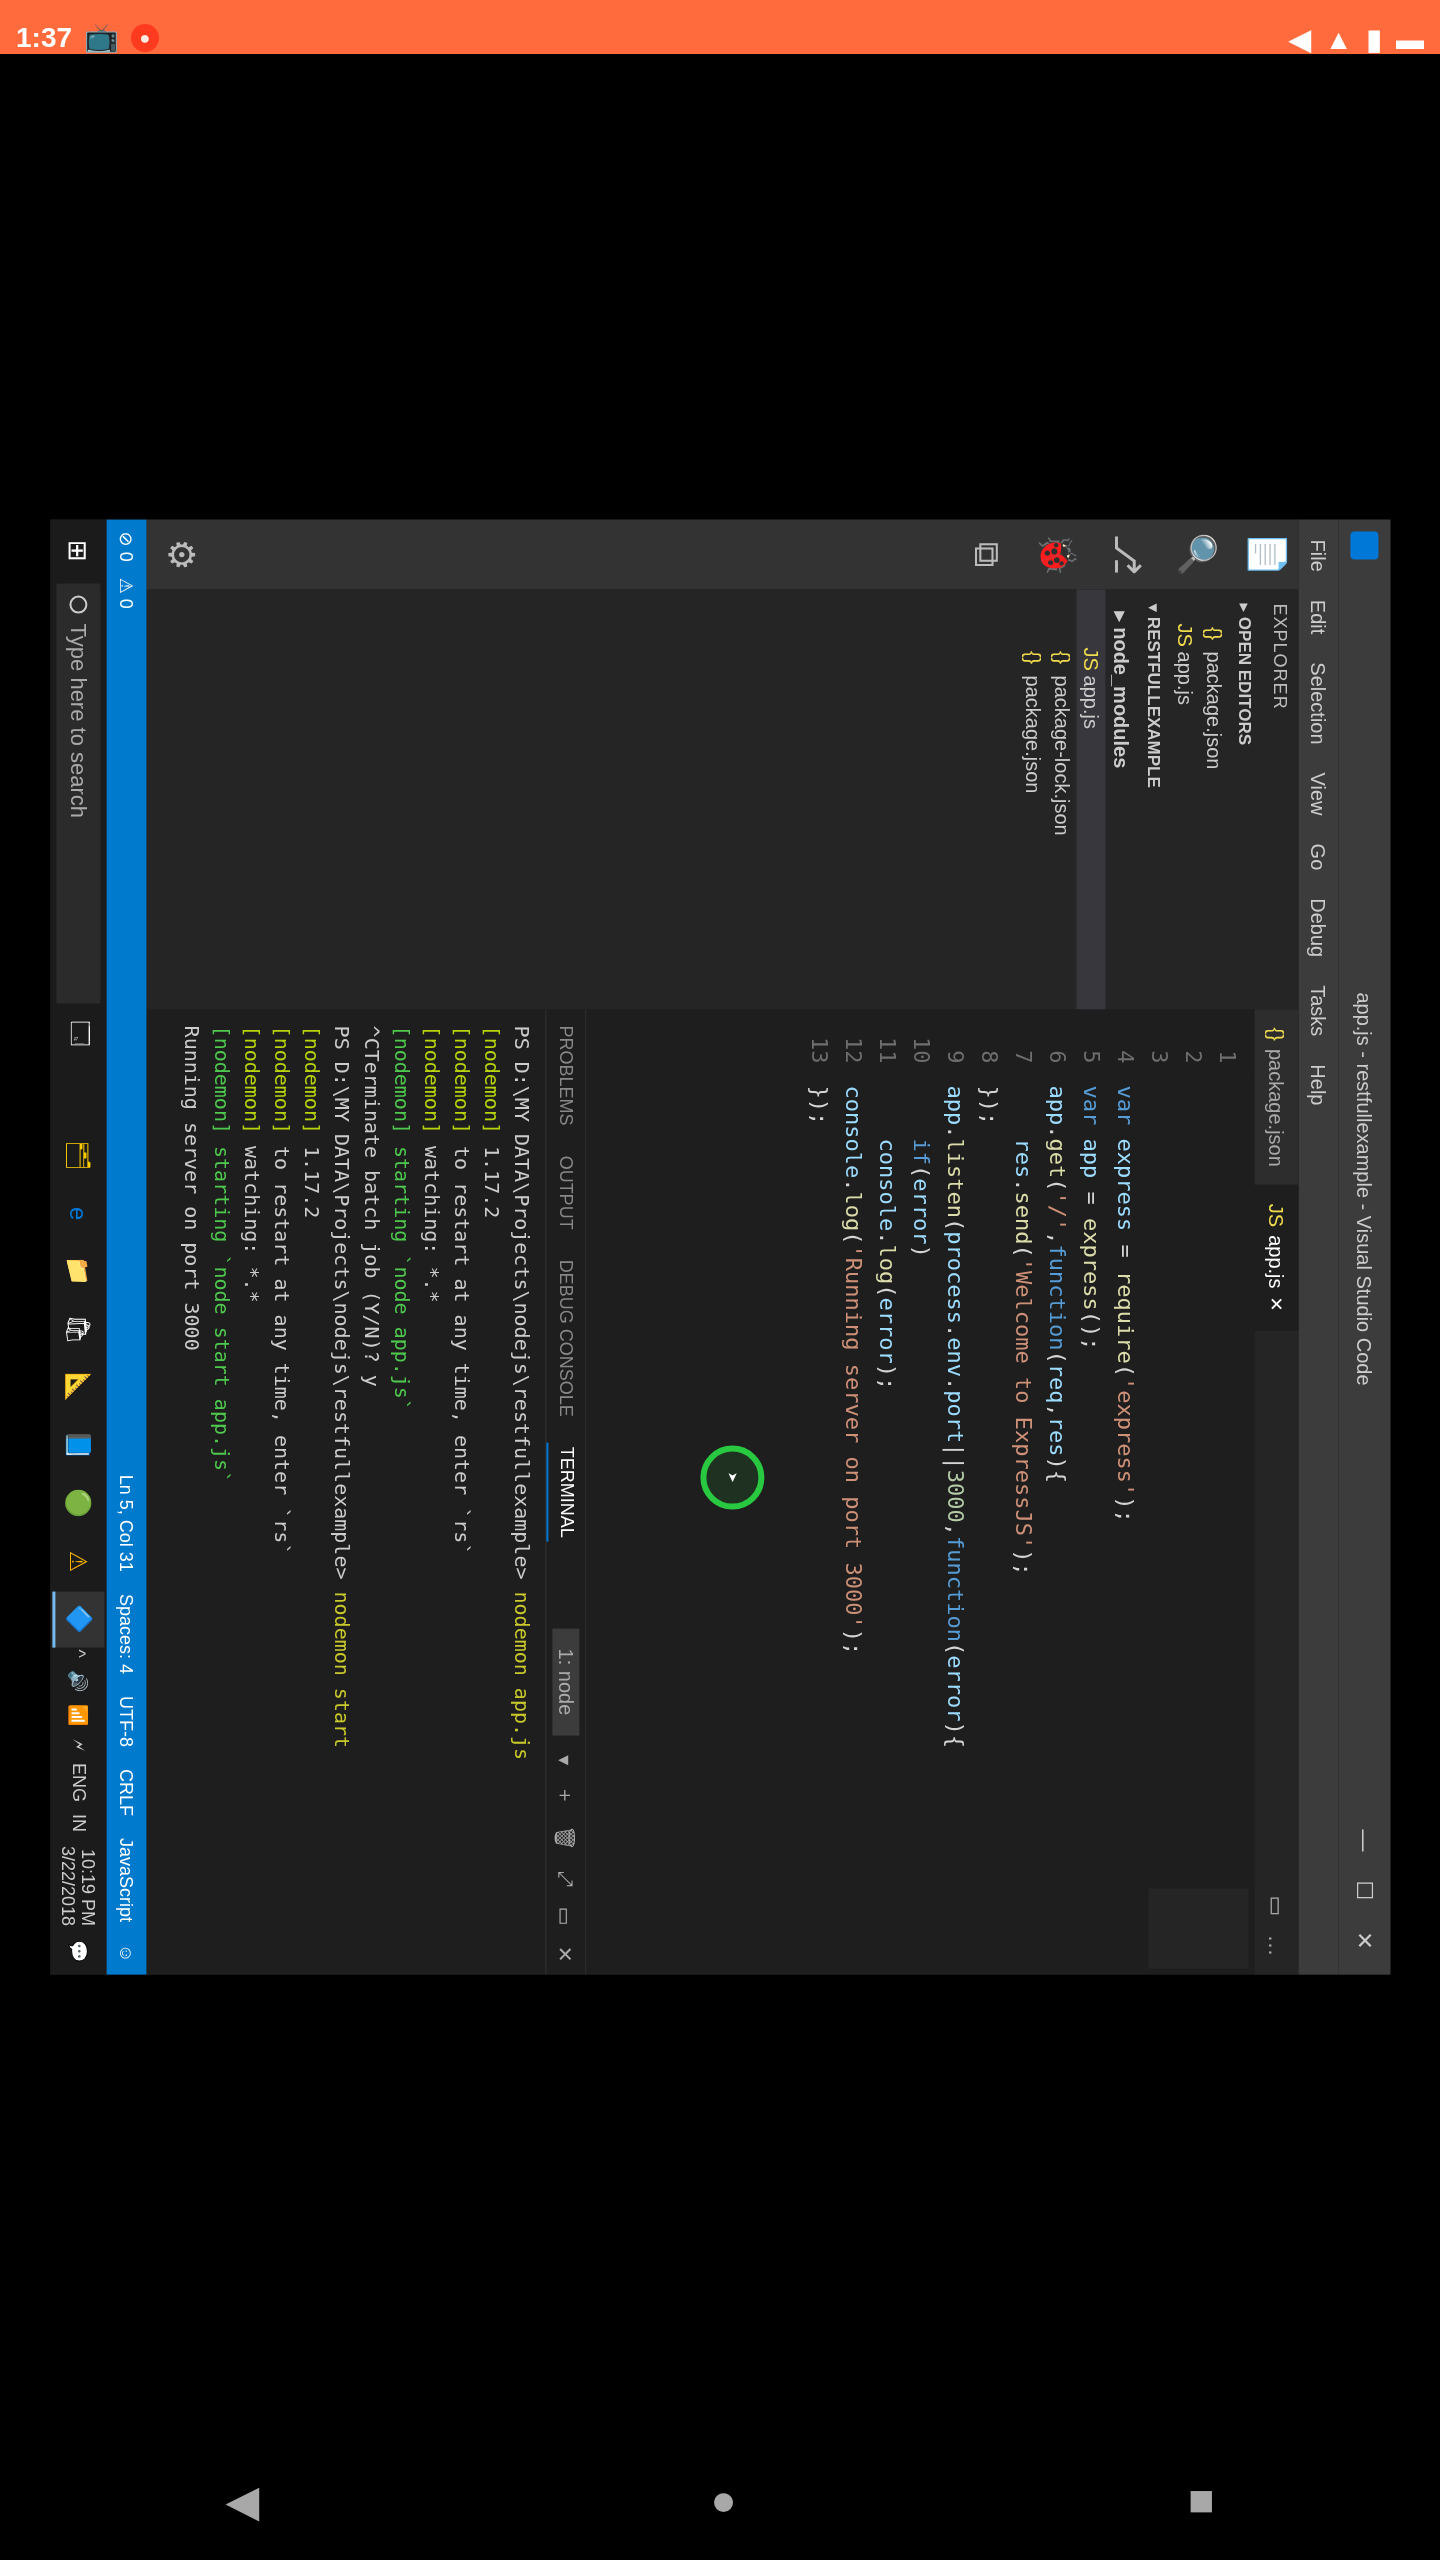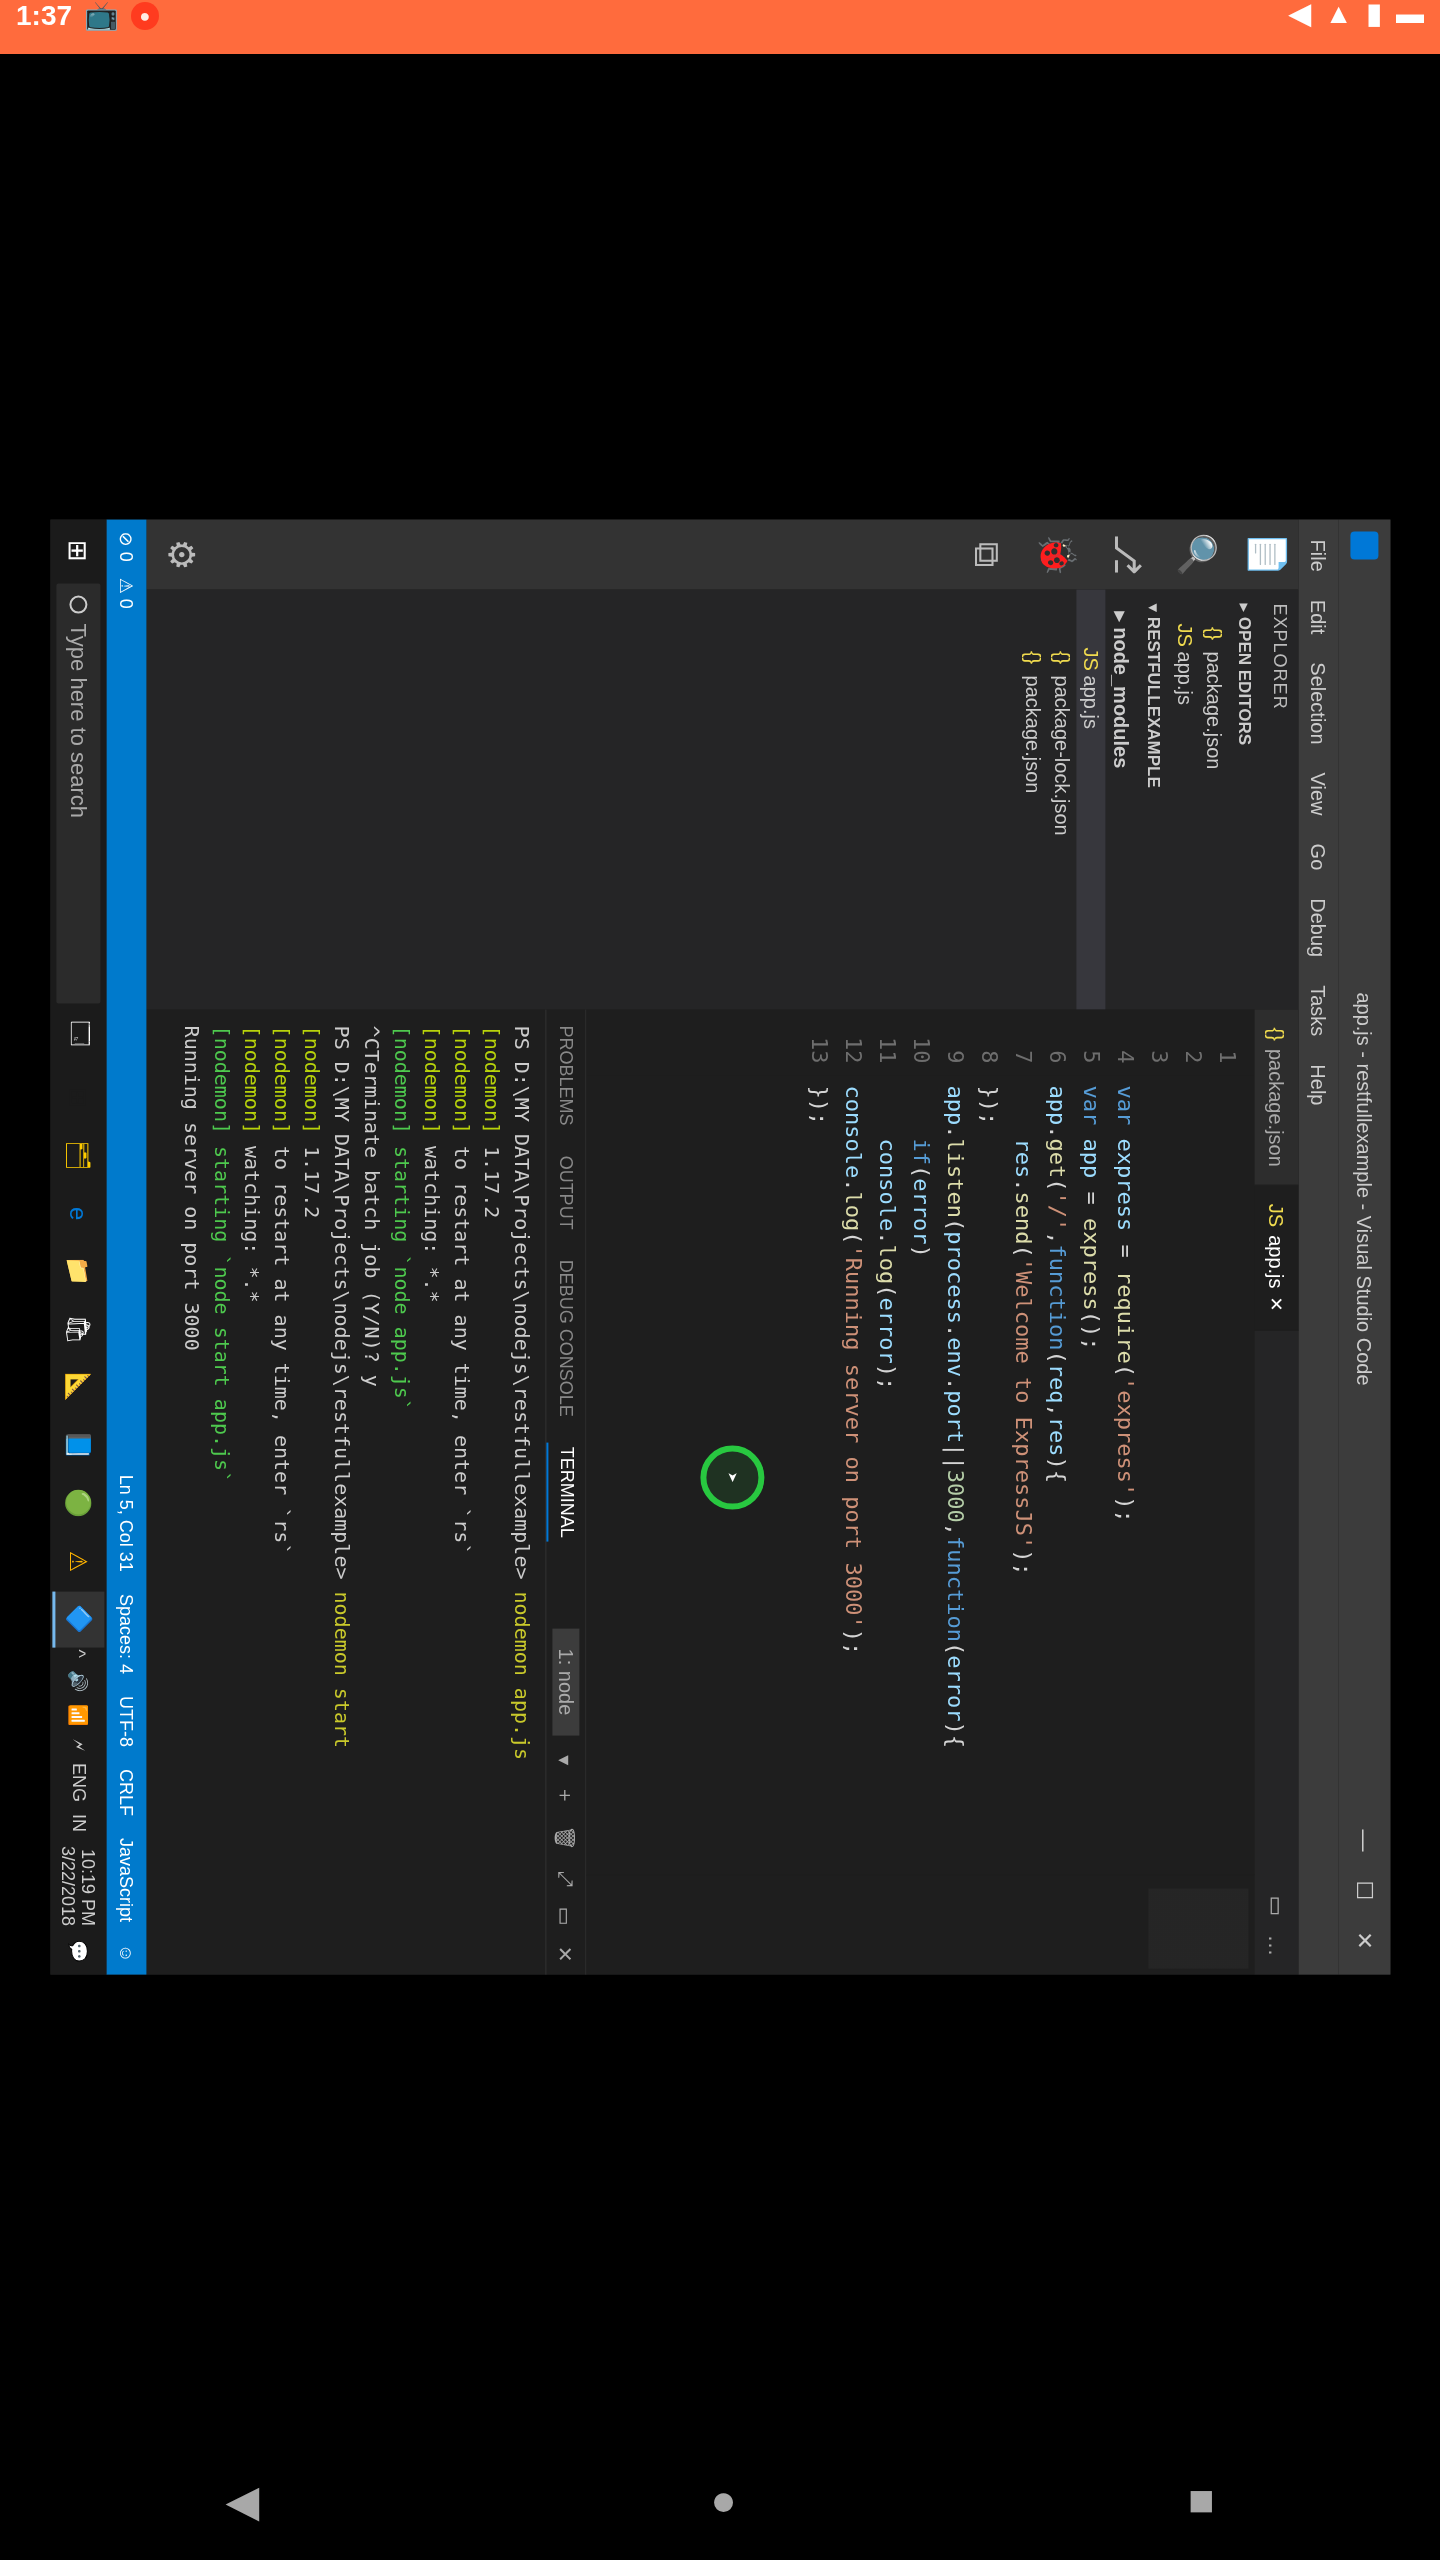--- a/index.html
+++ b/index.html
@@ -11,21 +11,21 @@
     height: 2560px;
     background: #000;
     overflow: hidden;
   }
   
   .android-status {
     background: #ff6b3d;
     height: 54px;
     display: flex;
     justify-content: space-between;
-    align-items: flex-start;
+    align-items: flex-end;
     padding: 0 16px;
     color: #fff;
     font-size: 28px;
     font-weight: 600;
   }
   .android-status .left { display:flex; gap:12px; align-items:center; }
   .android-status .right { display:flex; gap:14px; align-items:center; }
   .icon-glyph { font-size: 28px; line-height:1; }
 
   

